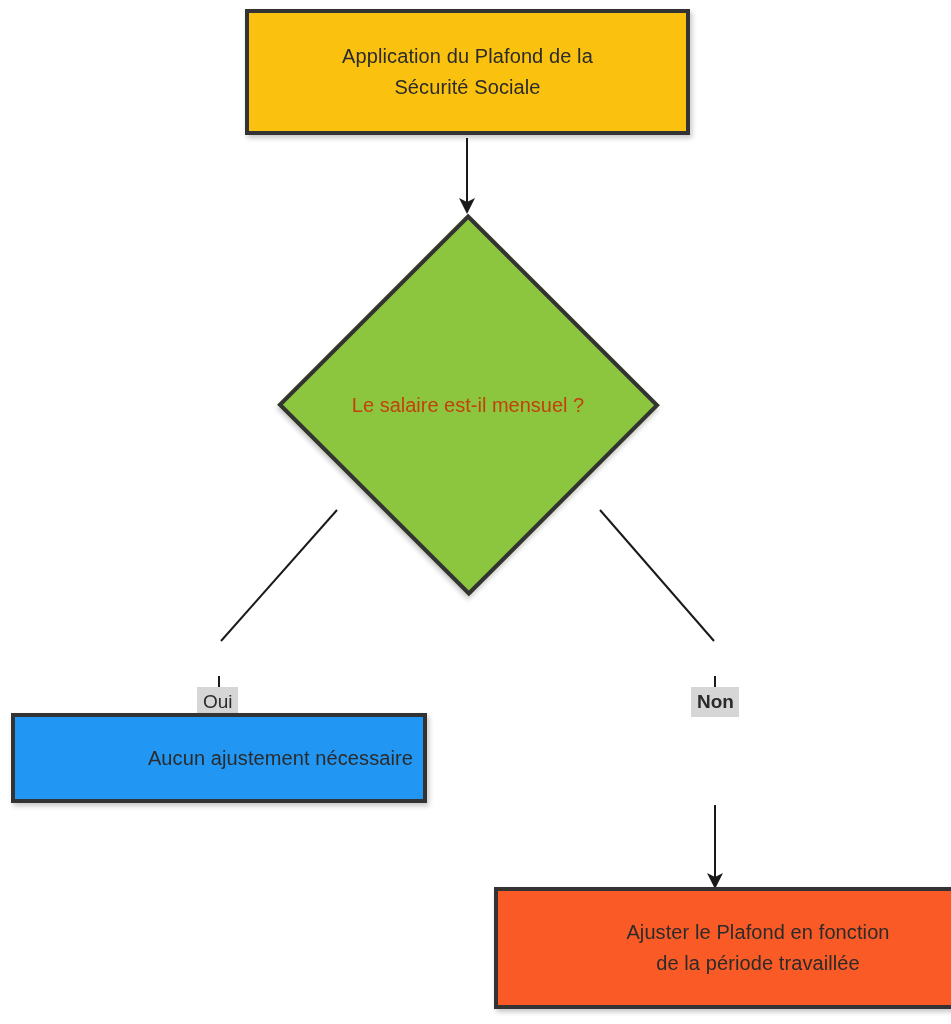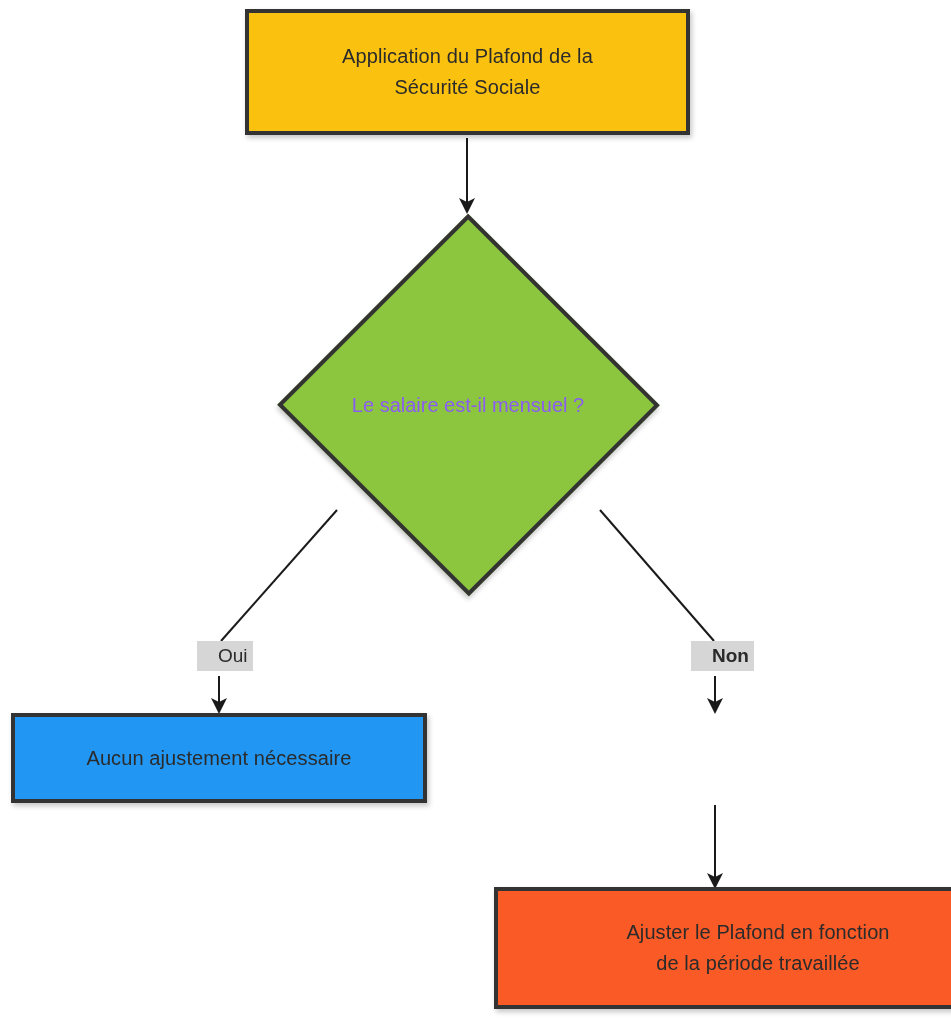--- a/index.html
+++ b/index.html
@@ -40,21 +40,21 @@
   .node .label {
     font-size: 20px;
     line-height: 1.55;
     color: #2b2b2b;
     letter-spacing: 0.1px;
     white-space: pre-line;
     padding: 0 10px;
   }
 
   .node-start   { left: 245px; top: 9px;   width: 445px; height: 126px; background: #FBC10F; }
-  .node-yes     { left: 11px;  top: 713px; width: 416px; height: 90px;  background: #2196F3; }
+  .node-yes     { left: 11px;  top: 713px; width: 416px; height: 90px;  background: #2196F3; justify-content: flex-end; }
   .node-no      { left: 511px; top: 713px; width: 409px; height: 90px;  background: #EC1E63; }
   .node-adjust  { left: 494px; top: 887px; width: 528px; height: 122px; background: #FA5A25; }
 
   
   .decision-wrap {
     position: absolute;
     left: 276px;
     top: 214px;
     width: 384px;
     height: 382px;
@@ -76,33 +76,34 @@
   .decision-text {
     position: absolute;
     left: 0;
     top: 0;
     width: 100%;
     height: 100%;
     display: flex;
     align-items: center;
     justify-content: center;
     font-size: 20px;
-    color: #8b5cf6;
+    color: #c2410c;
     white-space: nowrap;
   }
 
   
   .edge-label {
     position: absolute;
     background: #d6d6d6;
     color: #2b2b2b;
     font-size: 19px;
     line-height: 1;
-    padding: 5px 5px 6px 21px;
+    padding: 5px 5px 6px 6px;
     white-space: nowrap;
+    margin-top: 46px;
   }
   .edge-label-yes { left: 197px; top: 641px; }
   .edge-label-no  { left: 691px; top: 641px; font-weight: bold; }
 </style>
 </head>
 <body>
 
 <div id="canvas">
 
   <svg id="edge-layer" viewBox="0 0 951 1024" width="951" height="1024">

